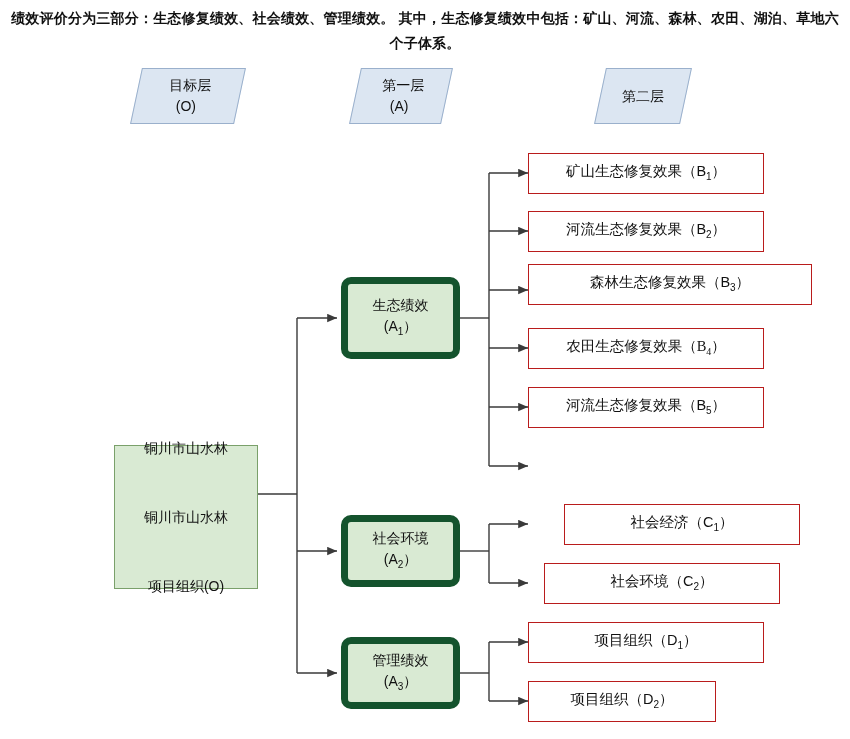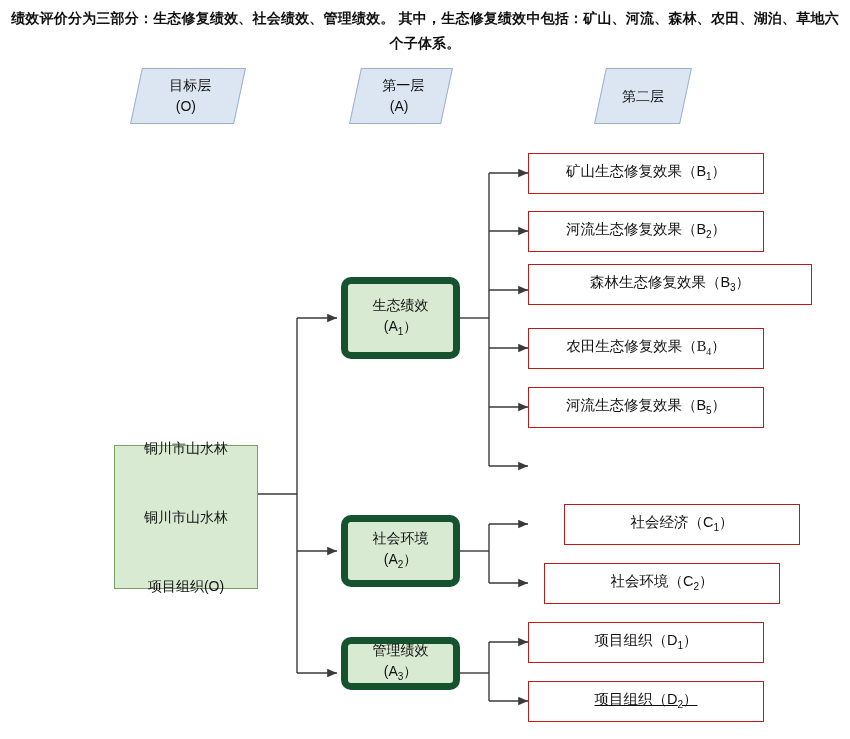--- a/index.html
+++ b/index.html
@@ -162,21 +162,21 @@
   <div class="node lvl-a twoline" style="left:341px; top:277px; width:119px; height:82px;">
     <span>生态绩效</span>
     <span><span>(A</span><span class="sub">1</span><span>）</span></span>
   </div>
 
   <div class="node lvl-a twoline" style="left:341px; top:515px; width:119px; height:72px;">
     <span>社会环境</span>
     <span><span>(A</span><span class="sub">2</span><span>）</span></span>
   </div>
 
-  <div class="node lvl-a twoline" style="left:341px; top:637px; width:119px; height:53px;">
+  <div class="node lvl-a twoline" style="left:341px; top:637px; width:119px; height:72px;">
     <span>管理绩效</span>
     <span><span>(A</span><span class="sub">3</span><span>）</span></span>
   </div>
 
   <div class="node lvl-b" style="left:528px; top:153px; width:236px; height:41px;">
     <span><span>矿山生态修复效果（B</span><span class="sub">1</span><span>）</span></span>
   </div>
 
   <div class="node lvl-b" style="left:528px; top:211px; width:236px; height:41px;justify-content:center;">
     <span><span>河流生态修复效果（B</span><span class="sub">2</span><span>）</span></span>
@@ -200,17 +200,17 @@
   </div>
 
   <div class="node lvl-b" style="left:528px; top:563px; width:236px; height:41px;margin-left:16px;">
     <span><span>社会环境（C</span><span class="sub">2</span><span>）</span></span>
   </div>
 
   <div class="node lvl-b" style="left:528px; top:622px; width:236px; height:41px;">
     <span><span>项目组织（D</span><span class="sub">1</span><span>）</span></span>
   </div>
 
-  <div class="node lvl-b" style="left:528px; top:681px; width:236px; height:41px;text-decoration:underline;">
+  <div class="node lvl-b" style="left:528px; top:681px; width:188px; height:41px;">
     <span><span>项目组织（D</span><span class="sub">2</span><span>）</span></span>
   </div>
 
 </div>
 
 </body></html>

